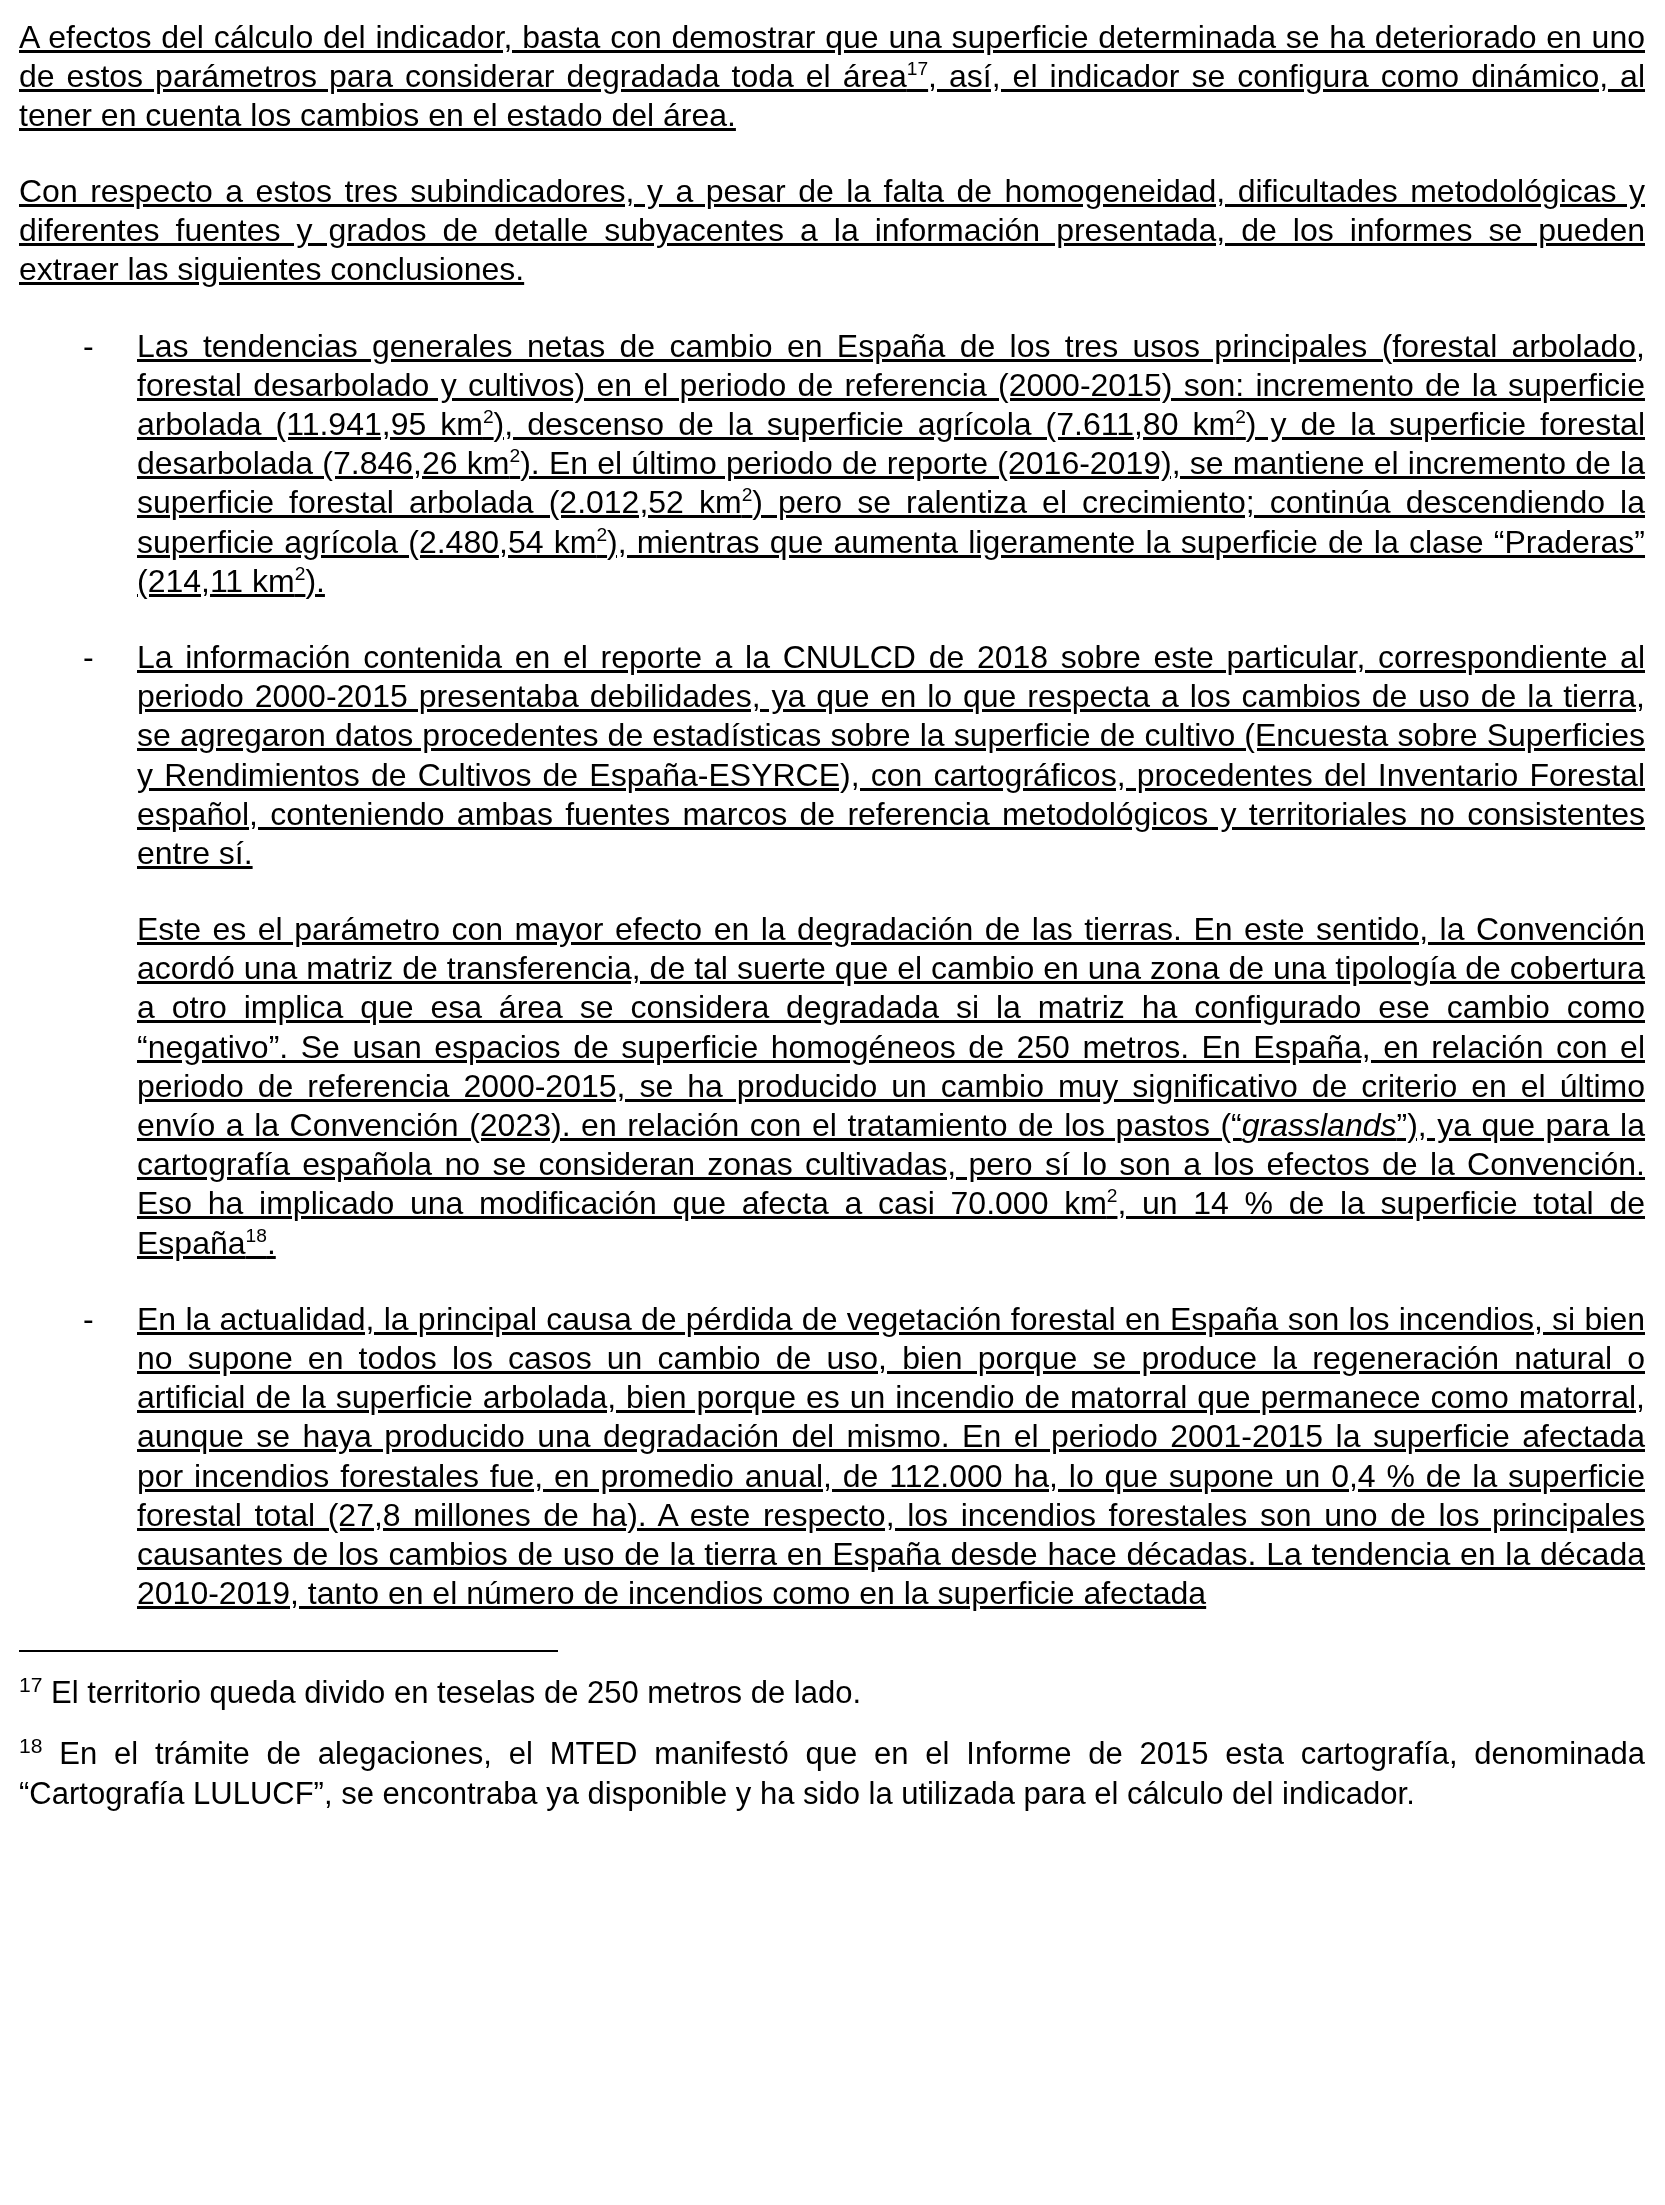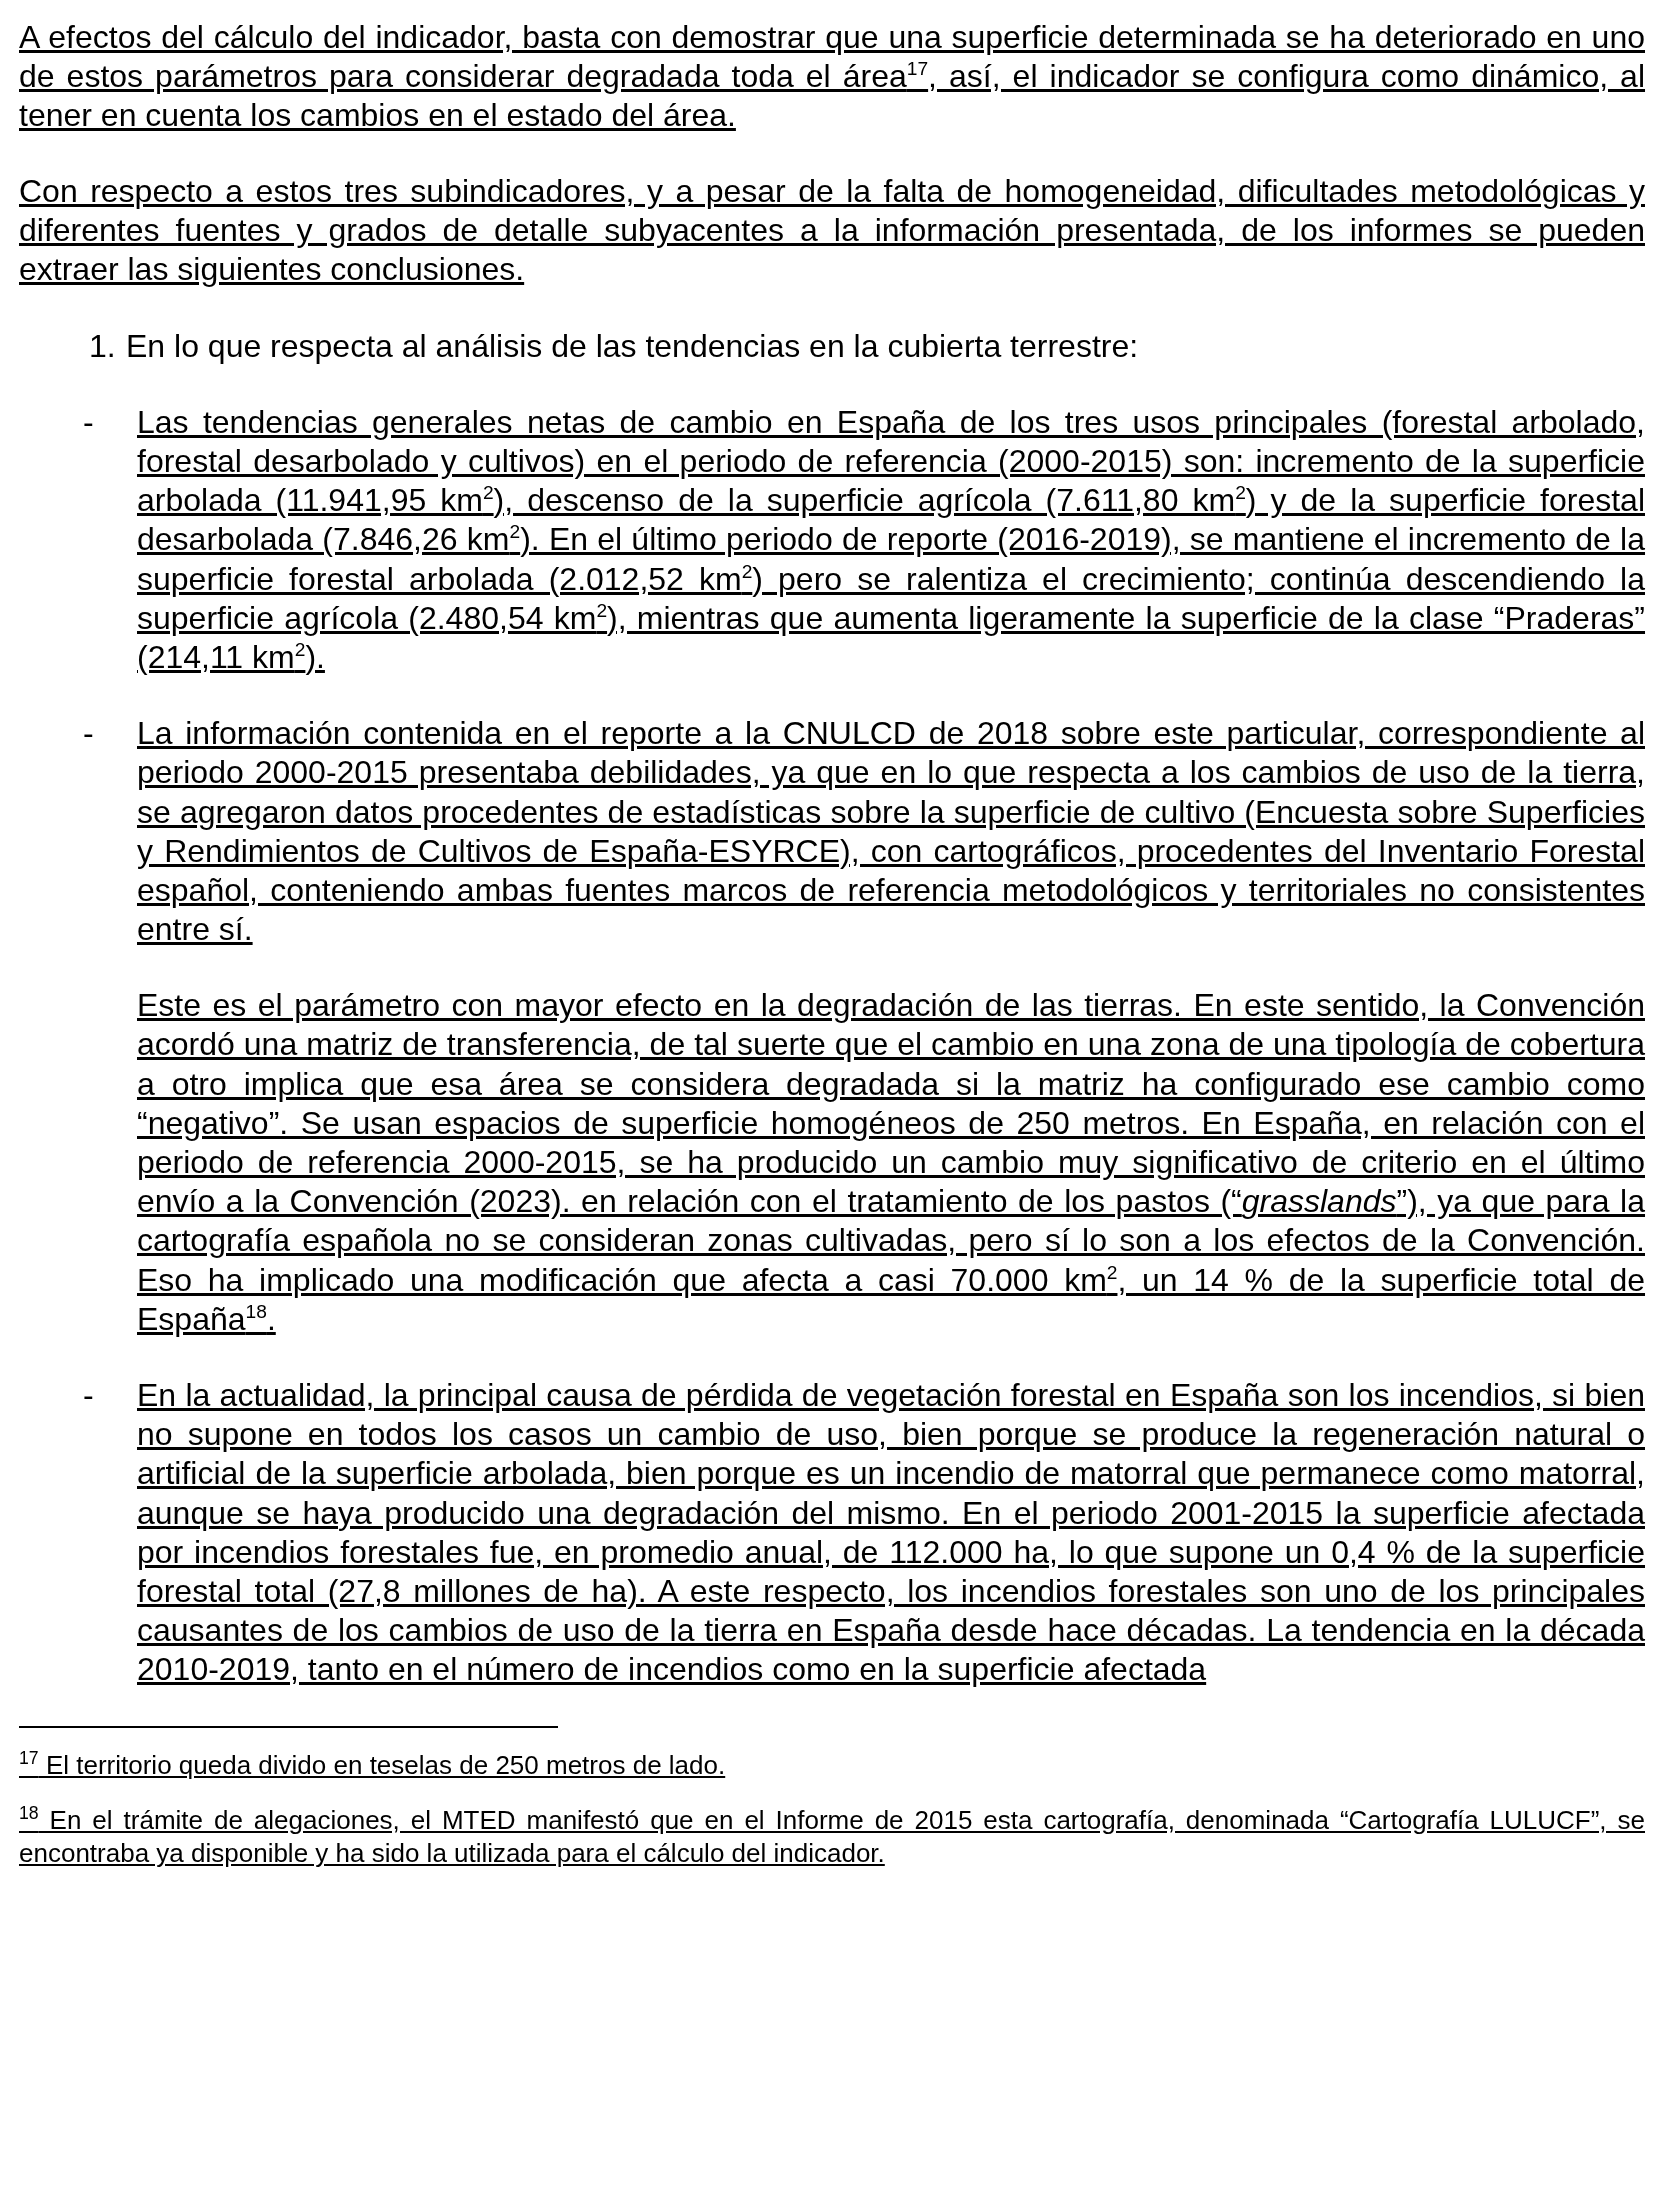--- a/index.html
+++ b/index.html
@@ -58,23 +58,22 @@
     top: 0;
   }
   .bullet .para {
     margin: 0;
   }
   .bullet .para + .para {
     margin-top: 37px;
   }
   .footnotes {
     margin-top: 37px;
-    font-size: 26px;
+    font-size: 31px;
     line-height: 1.28;
-    text-decoration: underline;
   }
   .fn-rule {
     width: 539px;
     height: 0;
     border-top: 2.4px solid #000000;
     margin: 0 0 21px 0;
   }
   .fn {
     margin: 0 0 21px 0;
     text-align: justify;
@@ -86,23 +85,20 @@
 </head>
 <body>
 
 <div class="page">
 
 
   <p class="para"><span>A efectos del cálculo del indicador, basta con demostrar que una superficie determinada se ha deteriorado en uno de estos parámetros para considerar degradada toda el área</span><sup>17</sup><span>, así, el indicador se configura como dinámico, al tener en cuenta los cambios en el estado del área.</span></p>
 
   <p class="para"><span>Con respecto a estos tres subindicadores, y a pesar de la falta de homogeneidad, dificultades metodológicas y diferentes fuentes y grados de detalle subyacentes a la información presentada, de los informes se pueden extraer las siguientes conclusiones.</span></p>
 
-  <div class="num-item">
-    <span class="n-num">1.</span><span class="n-text">En lo que respecta al análisis de las tendencias en la cubierta terrestre:</span>
-  </div>
 
   <div class="bullet">
     <span class="dash">-</span>
     <p class="para"><span>Las tendencias generales netas de cambio en España de los tres usos principales (forestal arbolado, forestal desarbolado y cultivos) en el periodo de referencia (2000-2015) son: incremento de la superficie arbolada (11.941,95 km</span><sup>2</sup><span>), descenso de la superficie agrícola (7.611,80 km</span><sup>2</sup><span>) y de la superficie forestal desarbolada (7.846,26 km</span><sup>2</sup><span>). En el último periodo de reporte (2016-2019), se mantiene el incremento de la superficie forestal arbolada (2.012,52 km</span><sup>2</sup><span>) pero se ralentiza el crecimiento; continúa descendiendo la superficie agrícola (2.480,54 km</span><sup>2</sup><span>), mientras que aumenta ligeramente la superficie de la clase “Praderas” (214,11 km</span><sup>2</sup><span>).</span></p>
   </div>
 
   <div class="bullet">
     <span class="dash">-</span>
     <p class="para"><span>La información contenida en el reporte a la CNULCD de 2018 sobre este particular, correspondiente al periodo 2000-2015 presentaba debilidades, ya que en lo que respecta a los cambios de uso de la tierra, se agregaron datos procedentes de estadísticas sobre la superficie de cultivo (Encuesta sobre Superficies y Rendimientos de Cultivos de España-ESYRCE), con cartográficos, procedentes del Inventario Forestal español, conteniendo ambas fuentes marcos de referencia metodológicos y territoriales no consistentes entre sí.</span></p>
     <p class="para"><span>Este es el parámetro con mayor efecto en la degradación de las tierras. En este sentido, la Convención acordó una matriz de transferencia, de tal suerte que el cambio en una zona de una tipología de cobertura a otro implica que esa área se considera degradada si la matriz ha configurado ese cambio como “negativo”. Se usan espacios de superficie homogéneos de 250 metros. En España, en relación con el periodo de referencia 2000-2015, se ha producido un cambio muy significativo de criterio en el último envío a la Convención (2023). en relación con el tratamiento de los pastos (“</span><i>grasslands</i><span>”), ya que para la cartografía española no se consideran zonas cultivadas, pero sí lo son a los efectos de la Convención. Eso ha implicado una modificación que afecta a casi 70.000 km</span><sup>2</sup><span>, un 14 % de la superficie total de España</span><sup>18</sup><span>.</span></p>

